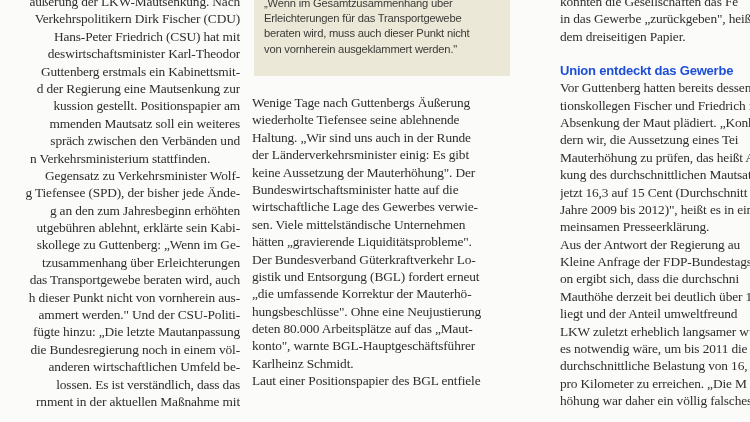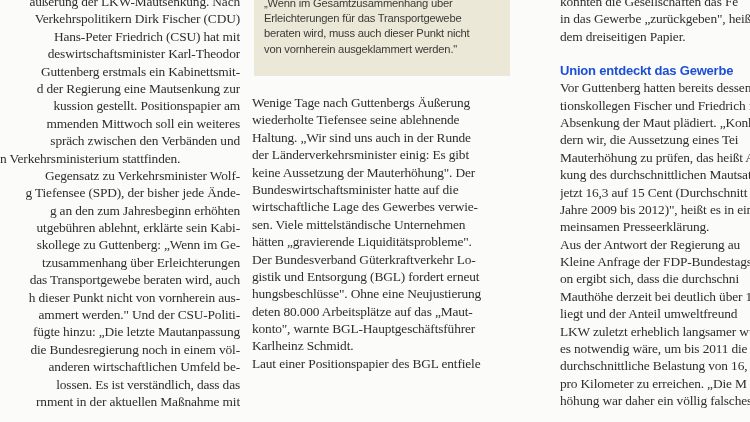--- a/index.html
+++ b/index.html
@@ -32,21 +32,21 @@
     }
     .line {
       display: block;
       white-space: nowrap;
       font-size: 13.4px;
       line-height: 17.4px;
       height: 17.4px;
       letter-spacing: -0.15px;
     }
     .col-left .line { text-align: right; }
-    .col-left .line.last { text-align: left; }
+    .col-left .line.last { text-align: center; }
     .col-right .line { text-align: left; }
 
     .quote-box {
       position: absolute;
       left: 254px;
       top: -10px;
       width: 256px;
       height: 86px;
       background: #ece8d8;
       box-sizing: border-box;
@@ -85,21 +85,21 @@
 <body>
 
 <div class="col col-left">
   <span class="line">äußerung der LKW-Mautsenkung. Nach</span>
   <span class="line">Verkehrspolitikern Dirk Fischer (CDU)</span>
   <span class="line">Hans-Peter Friedrich (CSU) hat mit</span>
   <span class="line">deswirtschaftsminister Karl-Theodor</span>
   <span class="line">Guttenberg erstmals ein Kabinettsmit-</span>
   <span class="line">d der Regierung eine Mautsenkung zur</span>
   <span class="line">kussion gestellt. Positionspapier am</span>
-  <span class="line">mmenden Mittwoch soll ein weiteres</span>
+  <span class="line">mmenden Mautsatz soll ein weiteres</span>
   <span class="line">spräch zwischen den Verbänden und</span>
   <span class="line last">n Verkehrsministerium stattfinden.</span>
   <span class="line">Gegensatz zu Verkehrsminister Wolf-</span>
   <span class="line">g Tiefensee (SPD), der bisher jede Ände-</span>
   <span class="line">g an den zum Jahresbeginn erhöhten</span>
   <span class="line">utgebühren ablehnt, erklärte sein Kabi-</span>
   <span class="line">skollege zu Guttenberg: „Wenn im Ge-</span>
   <span class="line">tzusammenhang über Erleichterungen</span>
   <span class="line">das Transportgewebe beraten wird, auch</span>
   <span class="line">h dieser Punkt nicht von vornherein aus-</span>
@@ -123,20 +123,21 @@
   <span class="line">wiederholte Tiefensee seine ablehnende</span>
   <span class="line">Haltung. „Wir sind uns auch in der Runde</span>
   <span class="line">der Länderverkehrsminister einig: Es gibt</span>
   <span class="line">keine Aussetzung der Mauterhöhung". Der</span>
   <span class="line">Bundeswirtschaftsminister hatte auf die</span>
   <span class="line">wirtschaftliche Lage des Gewerbes verwie-</span>
   <span class="line">sen. Viele mittelständische Unternehmen</span>
   <span class="line">hätten „gravierende Liquiditätsprobleme".</span>
   <span class="line">Der Bundesverband Güterkraftverkehr Lo-</span>
   <span class="line">gistik und Entsorgung (BGL) fordert erneut</span>
+  <span class="line">„die umfassende Korrektur der Mauterhö-</span>
   <span class="line">hungsbeschlüsse". Ohne eine Neujustierung</span>
   <span class="line">deten 80.000 Arbeitsplätze auf das „Maut-</span>
   <span class="line">konto", warnte BGL-Hauptgeschäftsführer</span>
   <span class="line last">Karlheinz Schmidt.</span>
   <span class="line">Laut einer Positionspapier des BGL entfiele</span>
 </div>
 
 <div class="col col-right">
   <span class="line">könnten die Gesellschaften das Fe</span>
   <span class="line">in das Gewerbe „zurückgeben", heiß</span>

